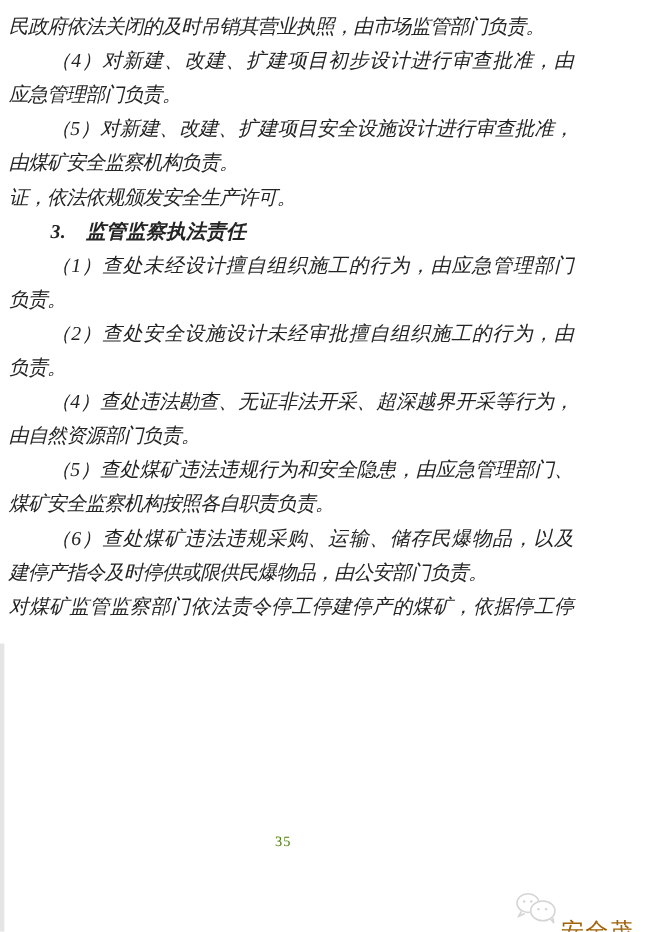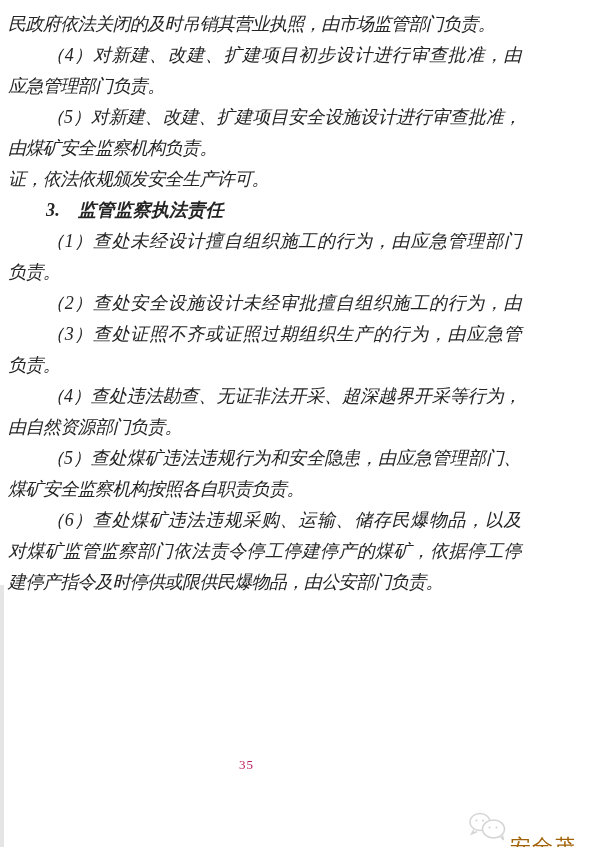--- a/index.html
+++ b/index.html
@@ -44,24 +44,24 @@
   }
   .line.indent {
     padding-left: 38px;
   }
   .line.heading {
     font-weight: 700;
     letter-spacing: 0.2px;
   }
   .page-number {
     position: absolute;
-    left: 239px;
+    left: 250px;
     top: 757px;
     font-size: 13px;
-    color: #be185d;
+    color: #4d7c0f;
     letter-spacing: 1px;
   }
   .watermark {
     position: absolute;
     right: 26px;
     top: 794px;
     display: flex;
     align-items: center;
     gap: 3px;
     color: #d4d4d4;
@@ -91,29 +91,28 @@
       <div class="line">民政府依法关闭的及时吊销其营业执照，由市场监管部门负责。</div>
       <div class="line indent fill">（4）对新建、改建、扩建项目初步设计进行审查批准，由</div>
       <div class="line">应急管理部门负责。</div>
       <div class="line indent fill">（5）对新建、改建、扩建项目安全设施设计进行审查批准，</div>
       <div class="line">由煤矿安全监察机构负责。</div>
       <div class="line">证，依法依规颁发安全生产许可。</div>
       <div class="line indent heading">3.　监管监察执法责任</div>
       <div class="line indent fill">（1）查处未经设计擅自组织施工的行为，由应急管理部门</div>
       <div class="line">负责。</div>
       <div class="line indent fill">（2）查处安全设施设计未经审批擅自组织施工的行为，由</div>
-      <div class="line indent fill">（3）查处证照不齐或证照过期组织生产的行为，由应急管</div>
       <div class="line">负责。</div>
       <div class="line indent fill">（4）查处违法勘查、无证非法开采、超深越界开采等行为，</div>
       <div class="line">由自然资源部门负责。</div>
       <div class="line indent fill">（5）查处煤矿违法违规行为和安全隐患，由应急管理部门、</div>
       <div class="line">煤矿安全监察机构按照各自职责负责。</div>
       <div class="line indent fill">（6）查处煤矿违法违规采购、运输、储存民爆物品，以及</div>
+      <div class="line">建停产指令及时停供或限供民爆物品，由公安部门负责。</div>
       <div class="line fill">对煤矿监管监察部门依法责令停工停建停产的煤矿，依据停工停</div>
-      <div class="line">建停产指令及时停供或限供民爆物品，由公安部门负责。</div>
     </div>
 
   <div class="scan-edge"></div>
 
   <div class="page-number">35</div>
 
   <div class="watermark">
     <span>
       <svg width="40" height="30" viewBox="0 0 40 30" fill="none" xmlns="http://www.w3.org/2000/svg">
         <ellipse cx="13" cy="11" rx="10" ry="8.5" stroke="#d4d4d4" stroke-width="1.4" fill="#ffffff"></ellipse>

